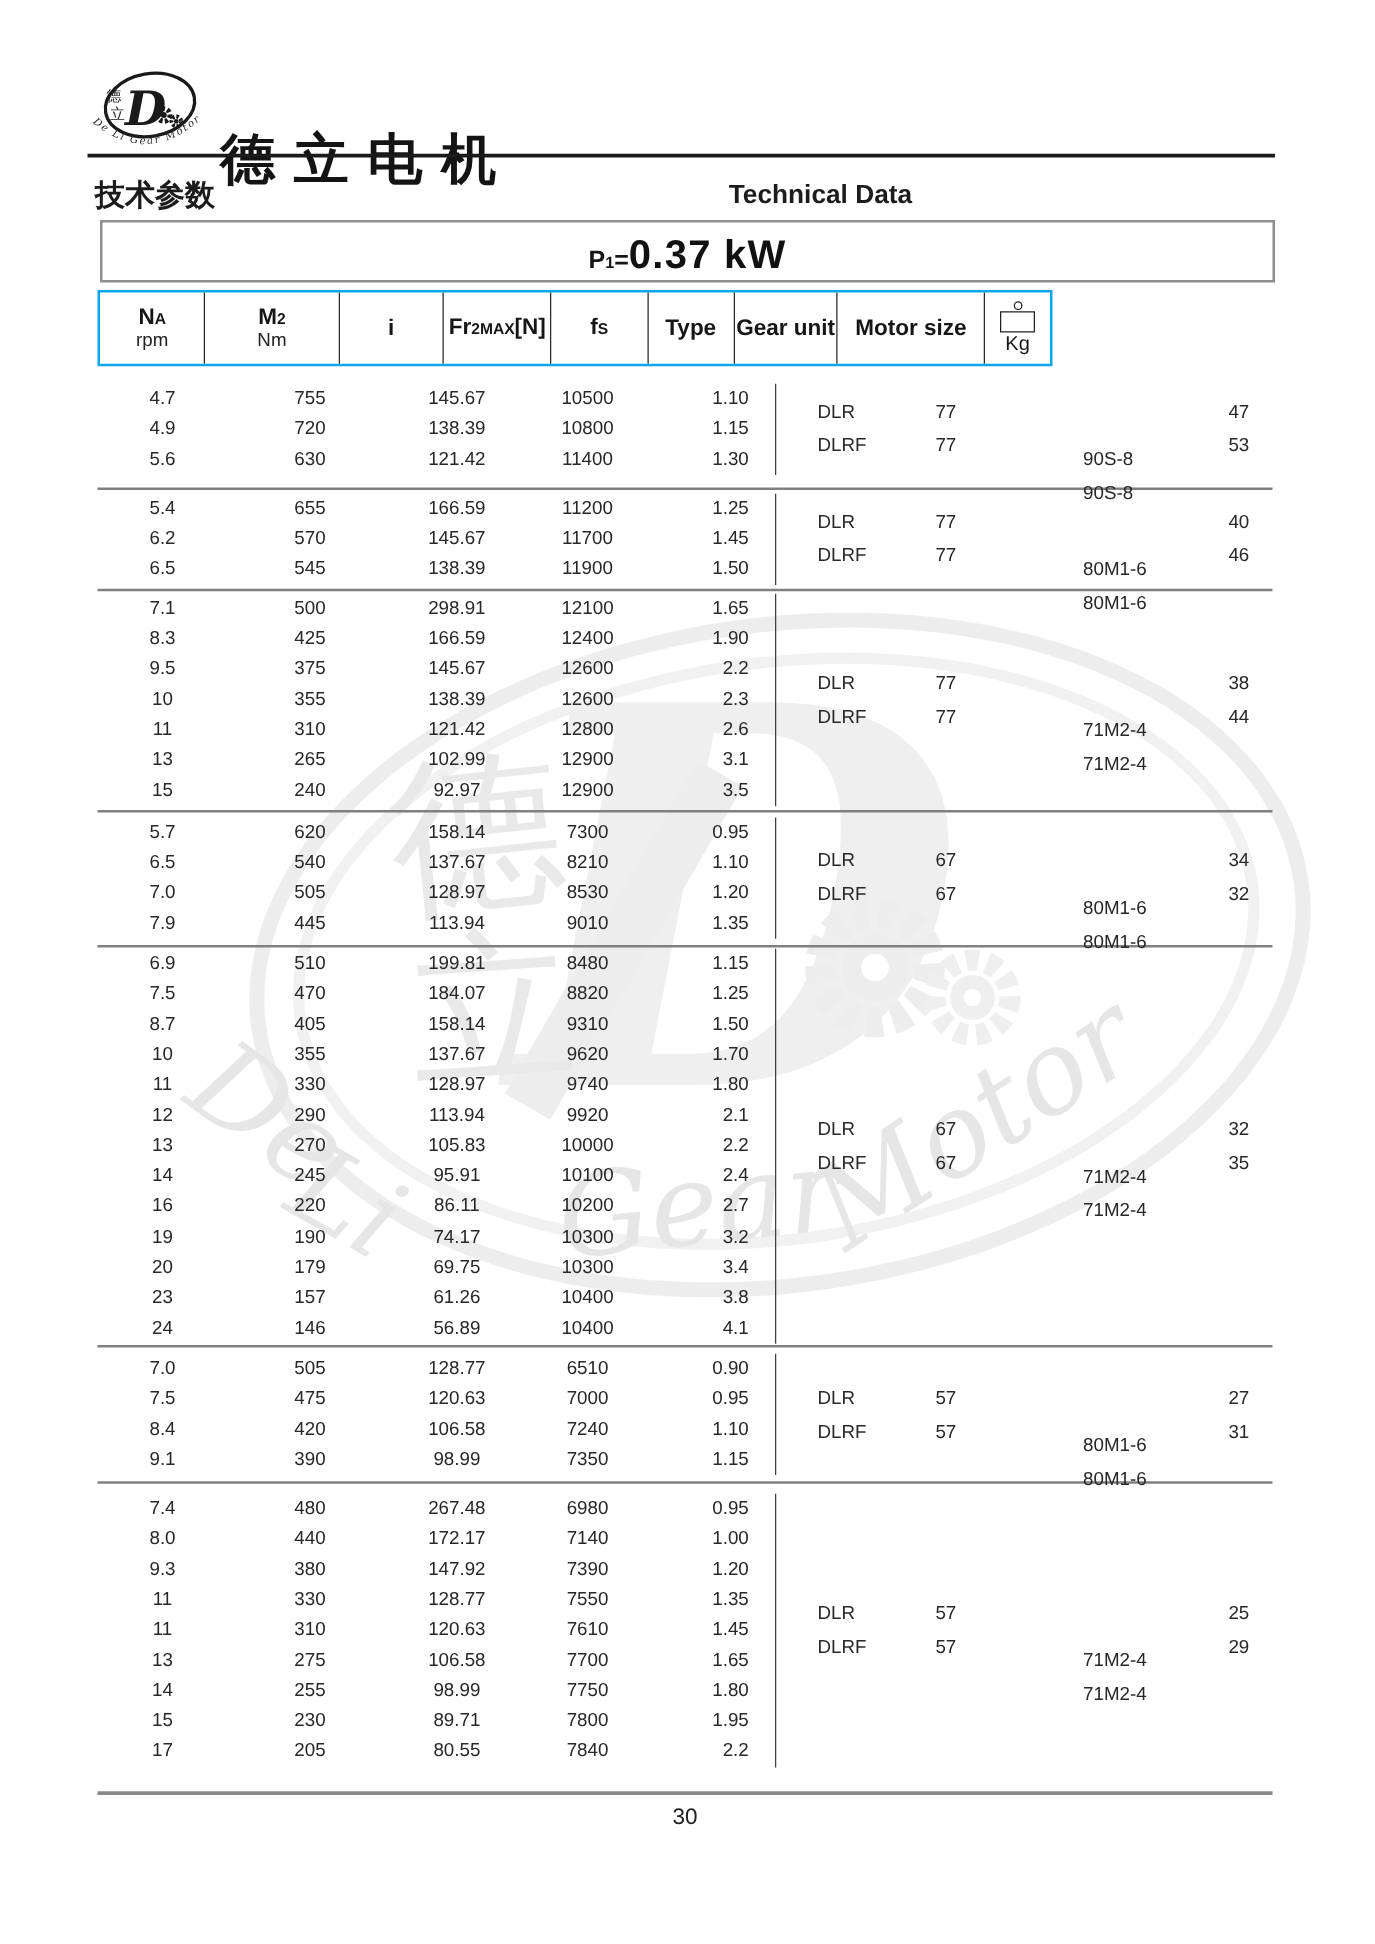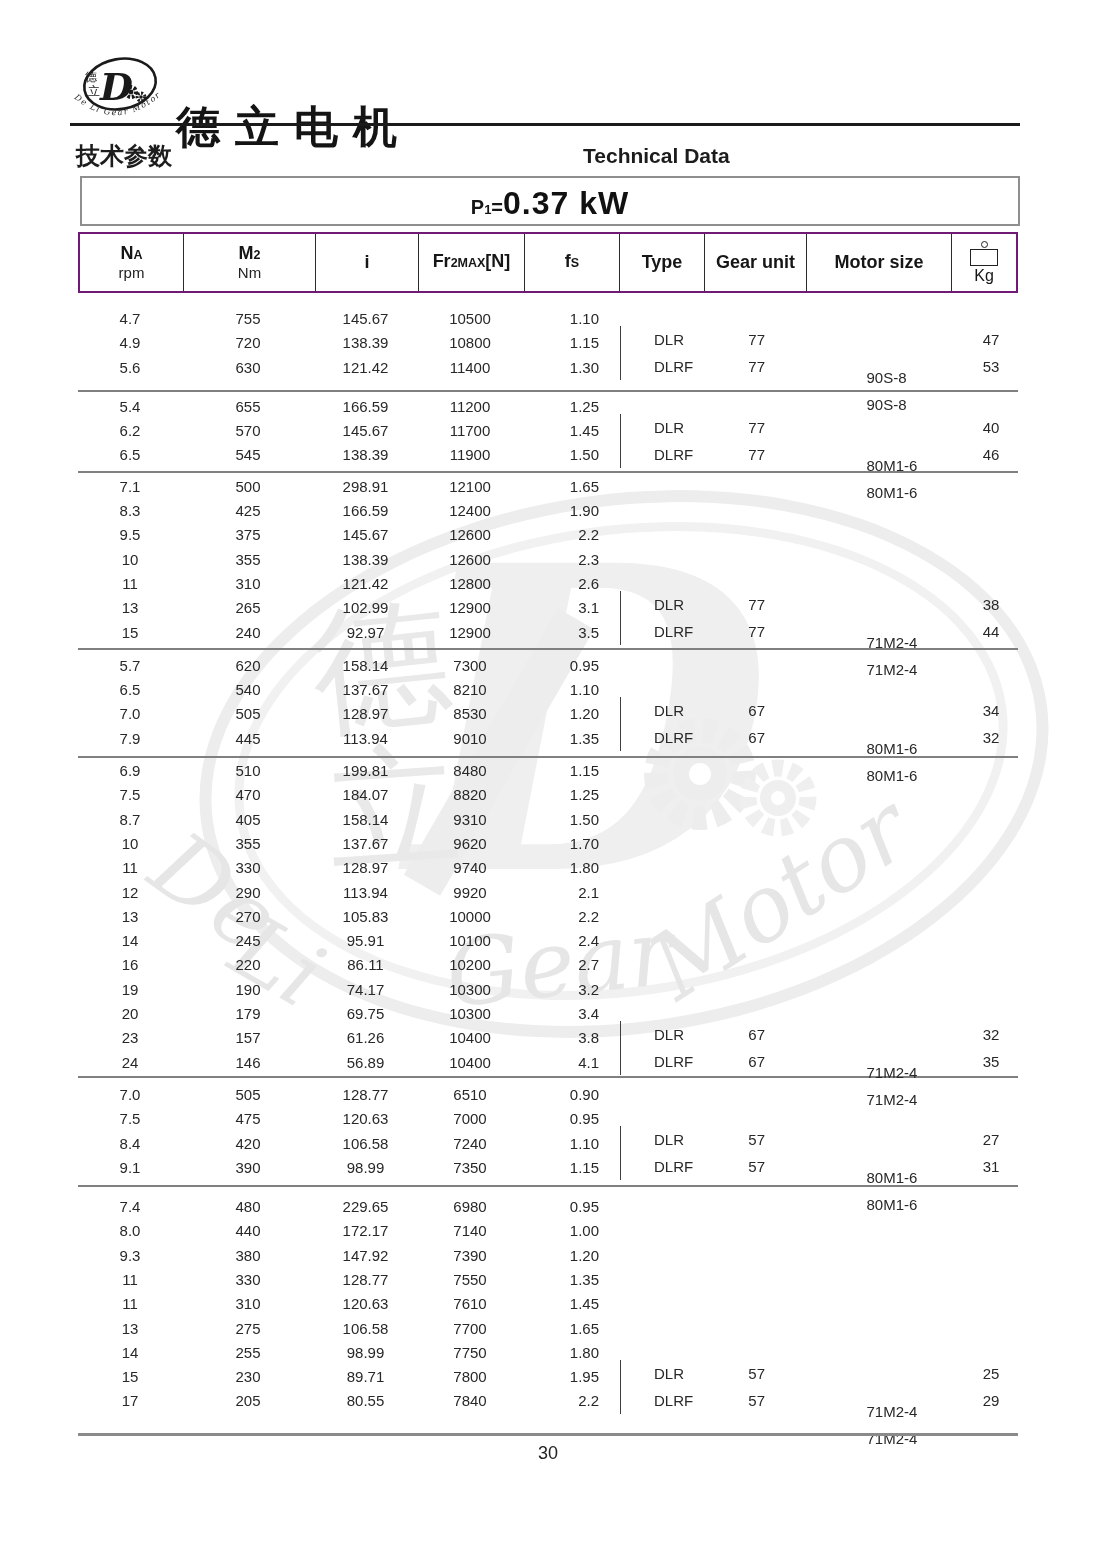--- a/index.html
+++ b/index.html
@@ -32,37 +32,37 @@
 
   
   .power-box{position:absolute;left:80px;top:176px;width:940px;height:50px;box-sizing:border-box;
              border:2px solid #8f8f8f;z-index:1;display:flex;align-items:baseline;justify-content:center;padding-top:7px;}
   .pw-p{font-size:20px;font-weight:bold;color:#161616;}
   .pw-sub{font-size:13px;font-weight:bold;color:#161616;}
   .pw-eq{font-size:20px;font-weight:bold;color:#161616;}
   .pw-val{font-size:32px;font-weight:bold;color:#111;letter-spacing:1px;}
 
   
-  .thead{position:absolute;left:78px;top:232px;width:940px;height:61px;box-sizing:border-box;
-         border:2px solid #701a75;display:flex;z-index:1;background:transparent;}
+  .thead{position:absolute;left:78px;top:232px;width:764px;height:61px;box-sizing:border-box;
+         border:2px solid #0ea5e9;display:flex;z-index:1;background:transparent;}
   .hcell{box-sizing:border-box;border-right:1.5px solid #2b2b2b;display:flex;flex-direction:column;
          align-items:center;justify-content:center;}
   .hcell:last-child{border-right:none;}
   .hc-na{width:104px}.hc-m2{width:132px}.hc-i{width:103px}.hc-fr{width:106px}.hc-fs{width:95px}
   .hc-type{width:85px}.hc-gear{width:102px}.hc-motor{width:145px}.hc-kg{width:64px}
   .hmain{font-size:18px;font-weight:bold;color:#161616;line-height:19px;}
   .hsub{font-size:12.5px;font-weight:bold;}
   .hunit{font-size:15px;color:#222;line-height:16px;}
   .wknob{width:5px;height:5px;border:1.5px solid #222;border-radius:50%;margin:0 auto 1px auto;}
   .wbox{width:26px;height:15px;border:1.7px solid #222;margin:0 auto;}
   .hkg-label{font-size:16px;color:#161616;line-height:17px;margin-top:1px;}
 
   
   #groups{position:absolute;left:78px;top:296px;width:940px;z-index:1;}
-  .group{display:flex;align-items:flex-end;}
+  .group{display:flex;}
   .group + .group{border-top:2px solid #808080;}
   #groups .group:nth-child(1){padding:11px 0 10px 0;}
   #groups .group:nth-child(2){padding:3px 0 3px 0;}
   #groups .group:nth-child(3){padding:2px 0 3px 0;}
   #groups .group:nth-child(4){padding:4px 0 5px 0;}
   #groups .group:nth-child(5){padding:1px 0 1px 0;}
   #groups .group:nth-child(6){padding:5px 0 5px 0;}
   #groups .group:nth-child(7){padding:8px 0 18px 0;}
   .g-left{width:542px;}
   .g-right{width:398px;box-sizing:border-box;border-left:1.5px solid #3f3f3f;display:flex;align-items:center;}
@@ -529,21 +529,21 @@
               <div class="vkg">31</div>
             </div>
           </div>
         </div>
       </div>
       <div class="group">
         <div class="g-left">
           <div class="drow">
             <div class="dcell c0">7.4</div>
             <div class="dcell c1">480</div>
-            <div class="dcell c2">229.65</div>
+            <div class="dcell c2">267.48</div>
             <div class="dcell c3">6980</div>
             <div class="dcell c4">0.95</div>
           </div>
           <div class="drow">
             <div class="dcell c0">8.0</div>
             <div class="dcell c1">440</div>
             <div class="dcell c2">172.17</div>
             <div class="dcell c3">7140</div>
             <div class="dcell c4">1.00</div>
           </div>

